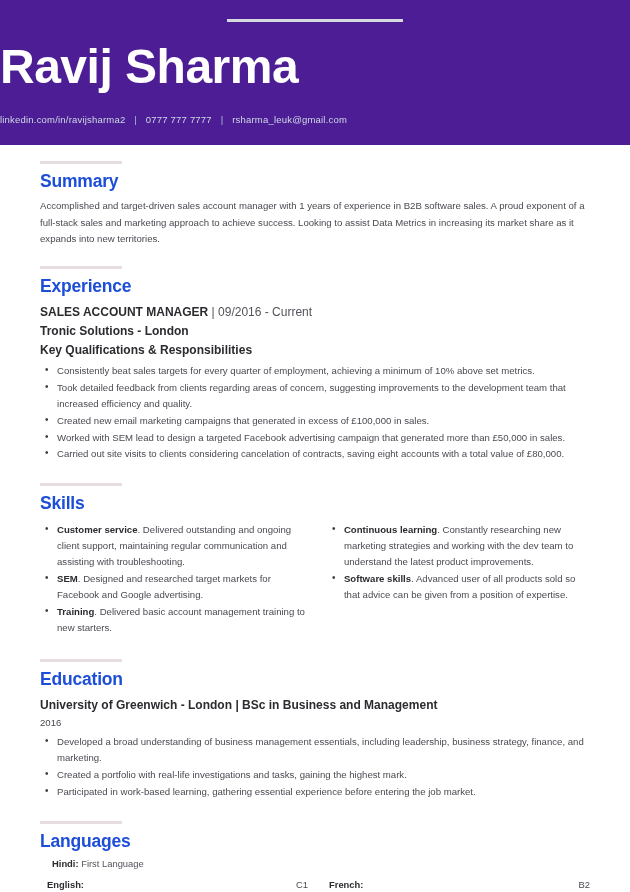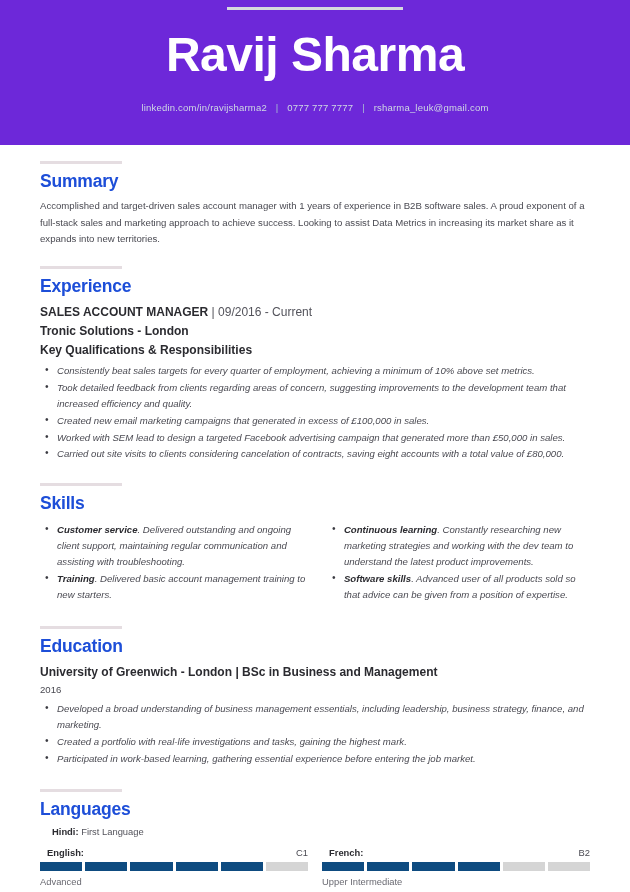--- a/index.html
+++ b/index.html
@@ -14,24 +14,23 @@
   .page {
     position: relative;
     width: 630px;
     height: 892px;
     background: #ffffff;
     overflow: hidden;
   }
 
   
   .header {
-    background: #6d28d9;
+    background: #4c1d95;
     height: 145px;
-    padding-top: 2px;
-    text-align: center;
+    padding-top: 14px;
     position: relative;
   }
 
   .header-rule {
     width: 176px;
     height: 3px;
     background: #d5d9dd;
     margin: 5px auto 0 auto;
   }
 
@@ -89,21 +88,20 @@
   }
   .line-bold .light {
     font-weight: normal;
     color: #53535b;
   }
 
   ul.bullets {
     list-style: none;
     margin: 2px 0 0 0;
     padding: 0;
-    font-style: italic;
   }
   ul.bullets > li {
     position: relative;
     padding-left: 17px;
     color: #4a4a52;
     font-size: 9.6px;
     line-height: 1.66;
     margin-bottom: 1px;
   }
   ul.bullets > li::before {
@@ -211,20 +209,21 @@
       </ul>
     </div>
 
     <div class="section sp-skills">
       <div class="sec-rule"></div>
       <div class="sec-title">Skills</div>
       <div class="two-col">
         <div>
           <ul class="bullets">
             <li><b>Customer service</b><span>. Delivered outstanding and ongoing client support, maintaining regular communication and assisting with troubleshooting.</span></li>
+            <li><b>SEM</b><span>. Designed and researched target markets for Facebook and Google advertising.</span></li>
             <li><b>Training</b><span>. Delivered basic account management training to new starters.</span></li>
           </ul>
         </div>
         <div class="col-right">
           <ul class="bullets">
             <li><b>Continuous learning</b><span>. Constantly researching new marketing strategies and working with the dev team to understand the latest product improvements.</span></li>
             <li><b>Software skills</b><span>. Advanced user of all products sold so that advice can be given from a position of expertise.</span></li>
           </ul>
         </div>
       </div>

